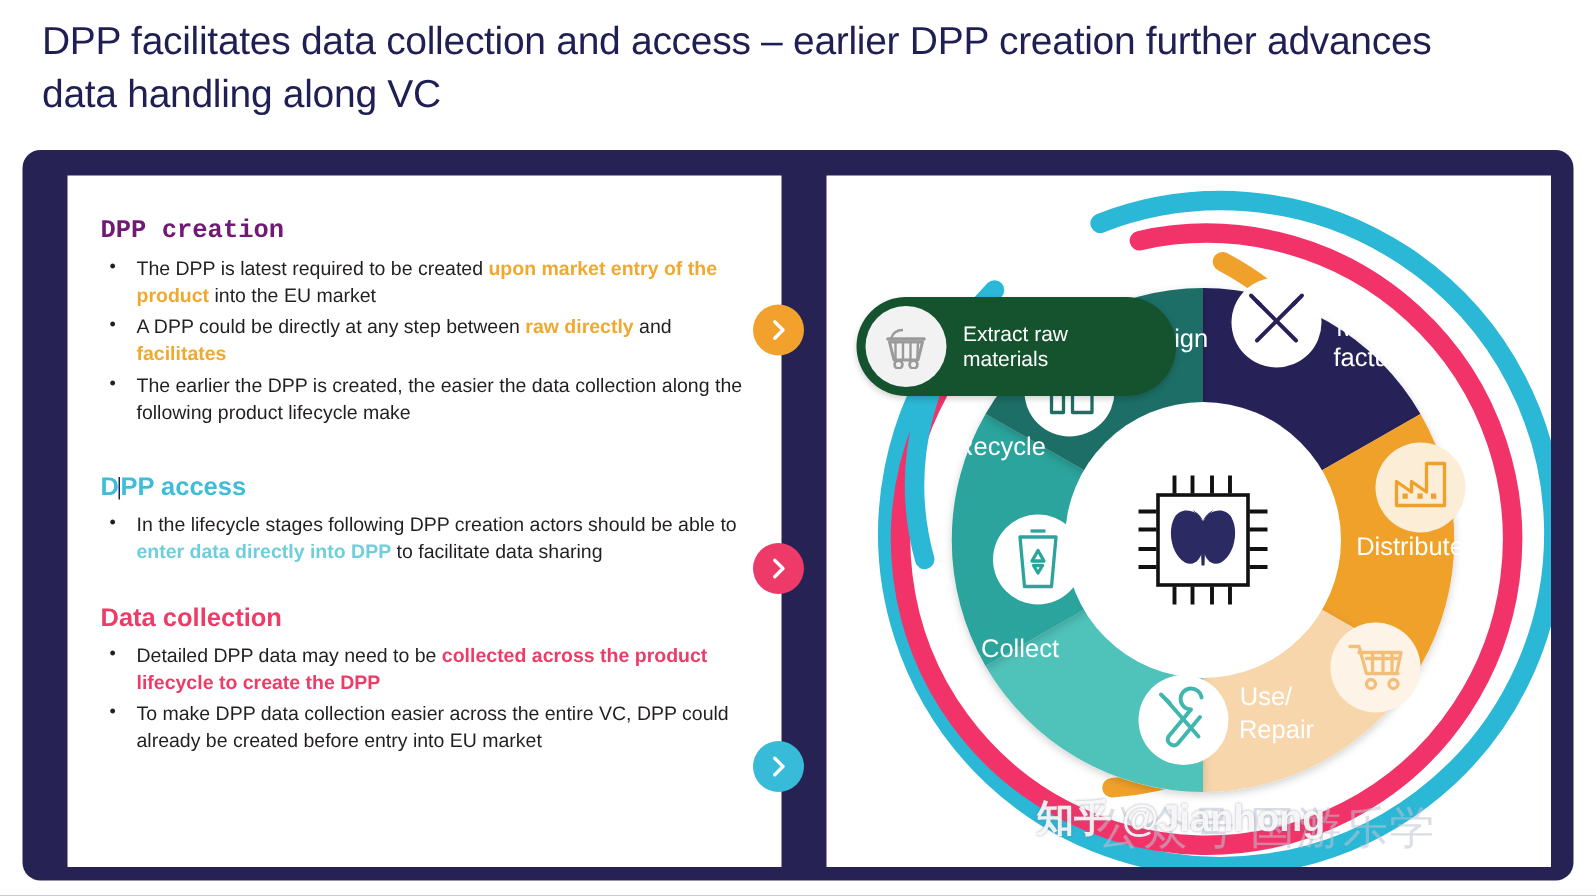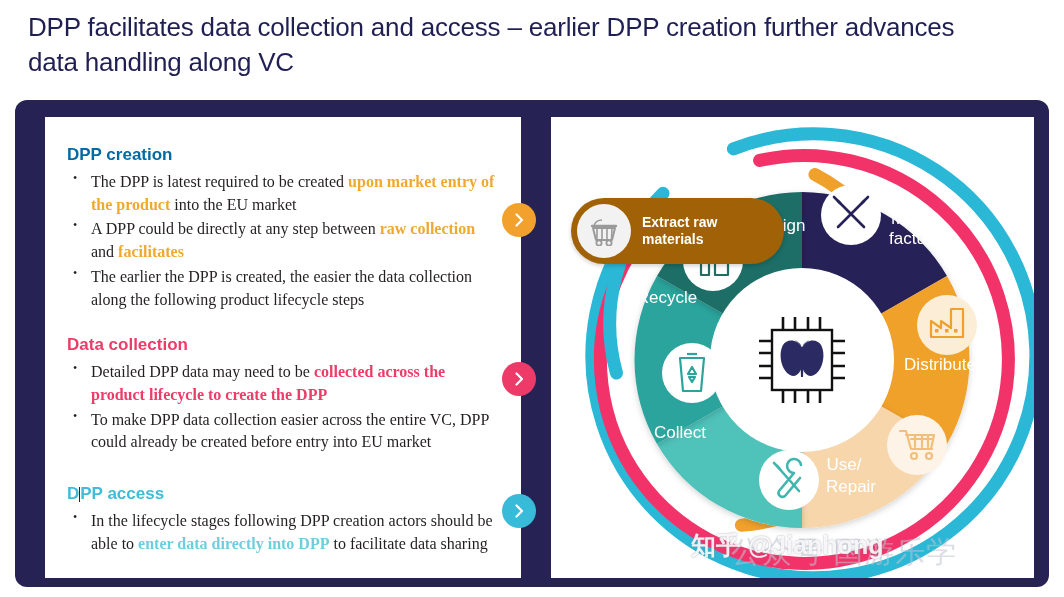--- a/index.html
+++ b/index.html
@@ -39,32 +39,31 @@
     width: 476px; height: 461px;
     background: #ffffff;
     overflow: hidden;
   }
   .sections { padding: 28px 22px 0 22px; }
   .section { margin-bottom: 14px; }
   .sec-head {
     font-size: 17px; font-weight: bold;
     margin-bottom: 6px;
   }
-  .sec-head.creation   { color: #0369a1; }
+  .sec-head.creation   { color: #701a75; font-family: Liberation Mono, monospace; }
   .sec-head.collection { color: #EC3C68; }
   .sec-head.access     { color: #3FBDD6; }
   ul.bullets { list-style: none; }
   ul.bullets li {
     position: relative;
     padding-left: 24px;
     margin-bottom: 2px;
-    font-size: 16px;
+    font-size: 13px;
     line-height: 1.42;
     color: #231F20;
-    font-family: Liberation Serif, serif;
   }
   ul.bullets li::before {
     content: "•";
     position: absolute; left: 6px; top: -1px;
     font-size: 12px; color: #231F20;
   }
   .hl-orange { color: #F0A92F; font-weight: bold; }
   .hl-pink   { color: #EC3C68; font-weight: bold; }
   .hl-cyan   { color: #6FCEDC; font-weight: bold; }
 
@@ -102,26 +101,25 @@
     left: 16px; top: 8px;
     width: 470px; height: 470px;
   }
   .wheel-wrap svg { display: block; }
 
   
   .pill {
     position: absolute;
     left: 4px; top: 73px;
     width: 213px; height: 66px;
-    background: #a16207;
+    background: #14532d;
     border-radius: 33px;
     display: flex; align-items: center;
     box-shadow: 0 2px 4px rgba(0,0,0,0.18);
     z-index: 6;
-    font-weight: bold;
   }
   .pill .pill-icon {
     width: 54px; height: 54px;
     margin-left: 6px;
     border-radius: 50%;
     background: #F2F2F2;
     display: flex; align-items: center; justify-content: center;
     flex: 0 0 auto;
   }
   .pill .pill-label {
@@ -162,37 +160,37 @@
 
   <div class="frame"></div>
 
   <div class="panel-left">
     <div class="sections">
 
       <div class="section">
         <div class="sec-head creation">DPP creation</div>
         <ul class="bullets">
           <li><span>The DPP is latest required to be created </span><span class="hl-orange">upon market entry of the product</span><span> into the EU market</span></li>
-          <li><span>A DPP could be directly at any step between </span><span class="hl-orange">raw collection</span><span> and </span><span class="hl-orange">facilitates</span></li>
-          <li><span>The earlier the DPP is created, the easier the data collection along the following product lifecycle steps</span></li>
+          <li><span>A DPP could be directly at any step between </span><span class="hl-orange">raw directly</span><span> and </span><span class="hl-orange">facilitates</span></li>
+          <li><span>The earlier the DPP is created, the easier the data collection along the following product lifecycle make</span></li>
+        </ul>
+      </div>
+
+      <div class="section" style="margin-top:30px;">
+        <div class="sec-head access"><span>D<span class="caret"></span>PP access</span></div>
+        <ul class="bullets">
+          <li><span>In the lifecycle stages following DPP creation actors should be able to </span><span class="hl-cyan">enter data directly into DPP</span><span> to facilitate data sharing</span></li>
         </ul>
       </div>
 
       <div class="section" style="margin-top:24px;">
         <div class="sec-head collection">Data collection</div>
         <ul class="bullets">
           <li><span>Detailed DPP data may need to be </span><span class="hl-pink">collected across the product lifecycle to create the DPP</span></li>
           <li><span>To make DPP data collection easier across the entire VC, DPP could already be created before entry into EU market</span></li>
-        </ul>
-      </div>
-
-      <div class="section" style="margin-top:30px;">
-        <div class="sec-head access"><span>D<span class="caret"></span>PP access</span></div>
-        <ul class="bullets">
-          <li><span>In the lifecycle stages following DPP creation actors should be able to </span><span class="hl-cyan">enter data directly into DPP</span><span> to facilitate data sharing</span></li>
         </ul>
       </div>
 
     </div>
   </div>
 
   <div class="chev c1">
     <svg width="16" height="16" viewBox="0 0 16 16">
         <path d="M5.5 2.5 L11 8 L5.5 13.5" fill="none" stroke="#ffffff" stroke-width="2.2" stroke-linecap="round" stroke-linejoin="round"></path>
       </svg>

